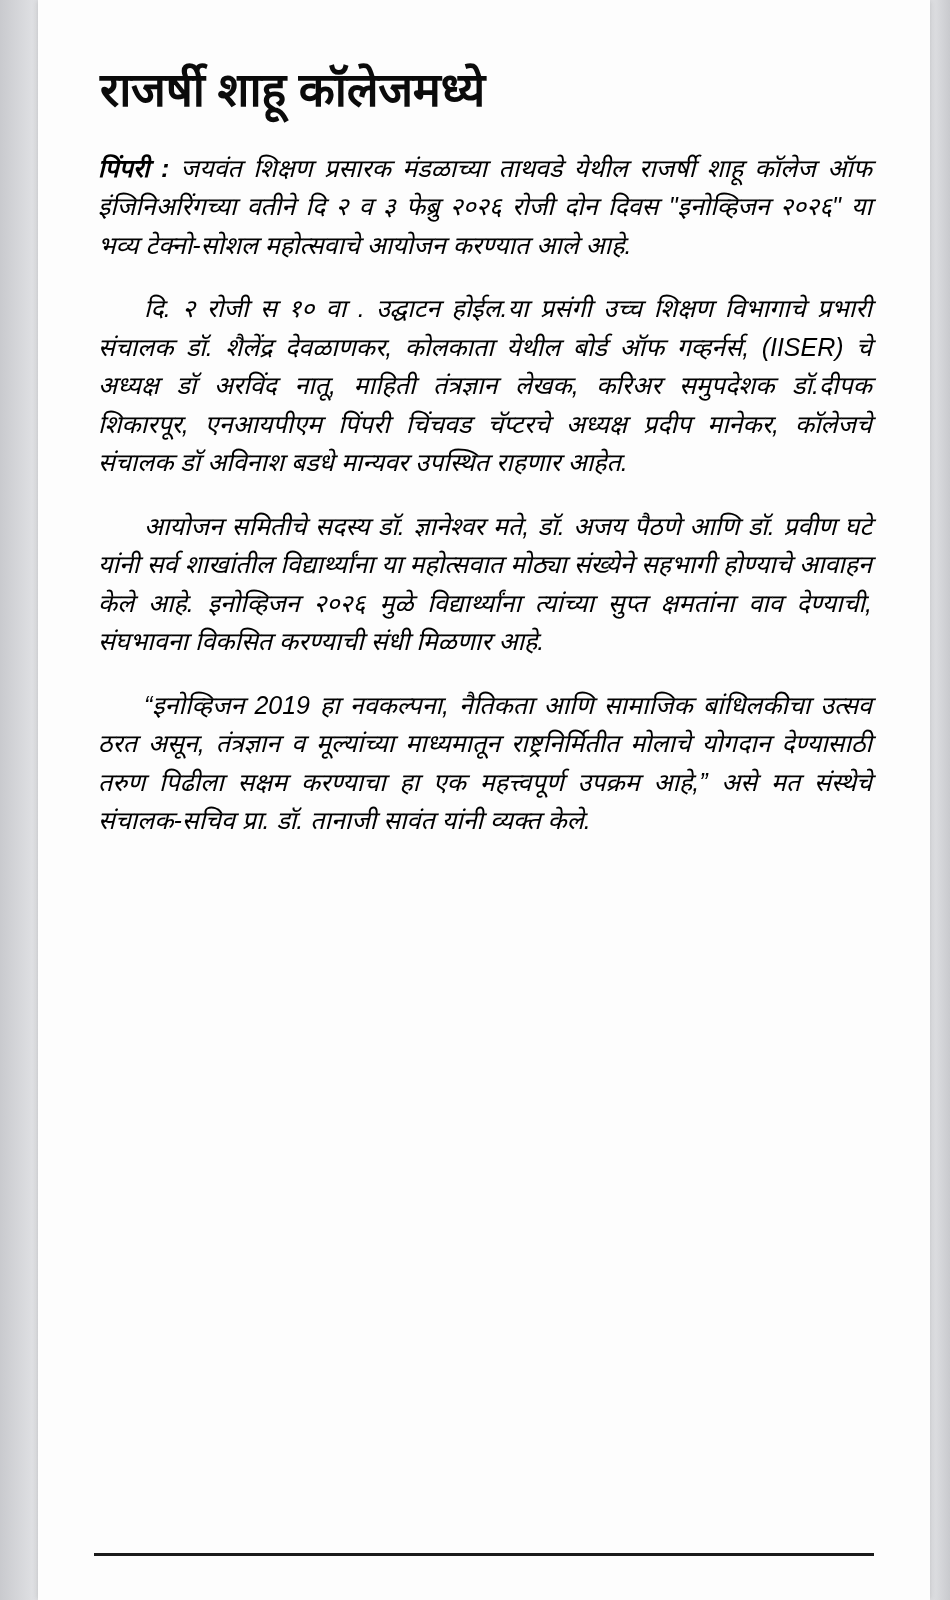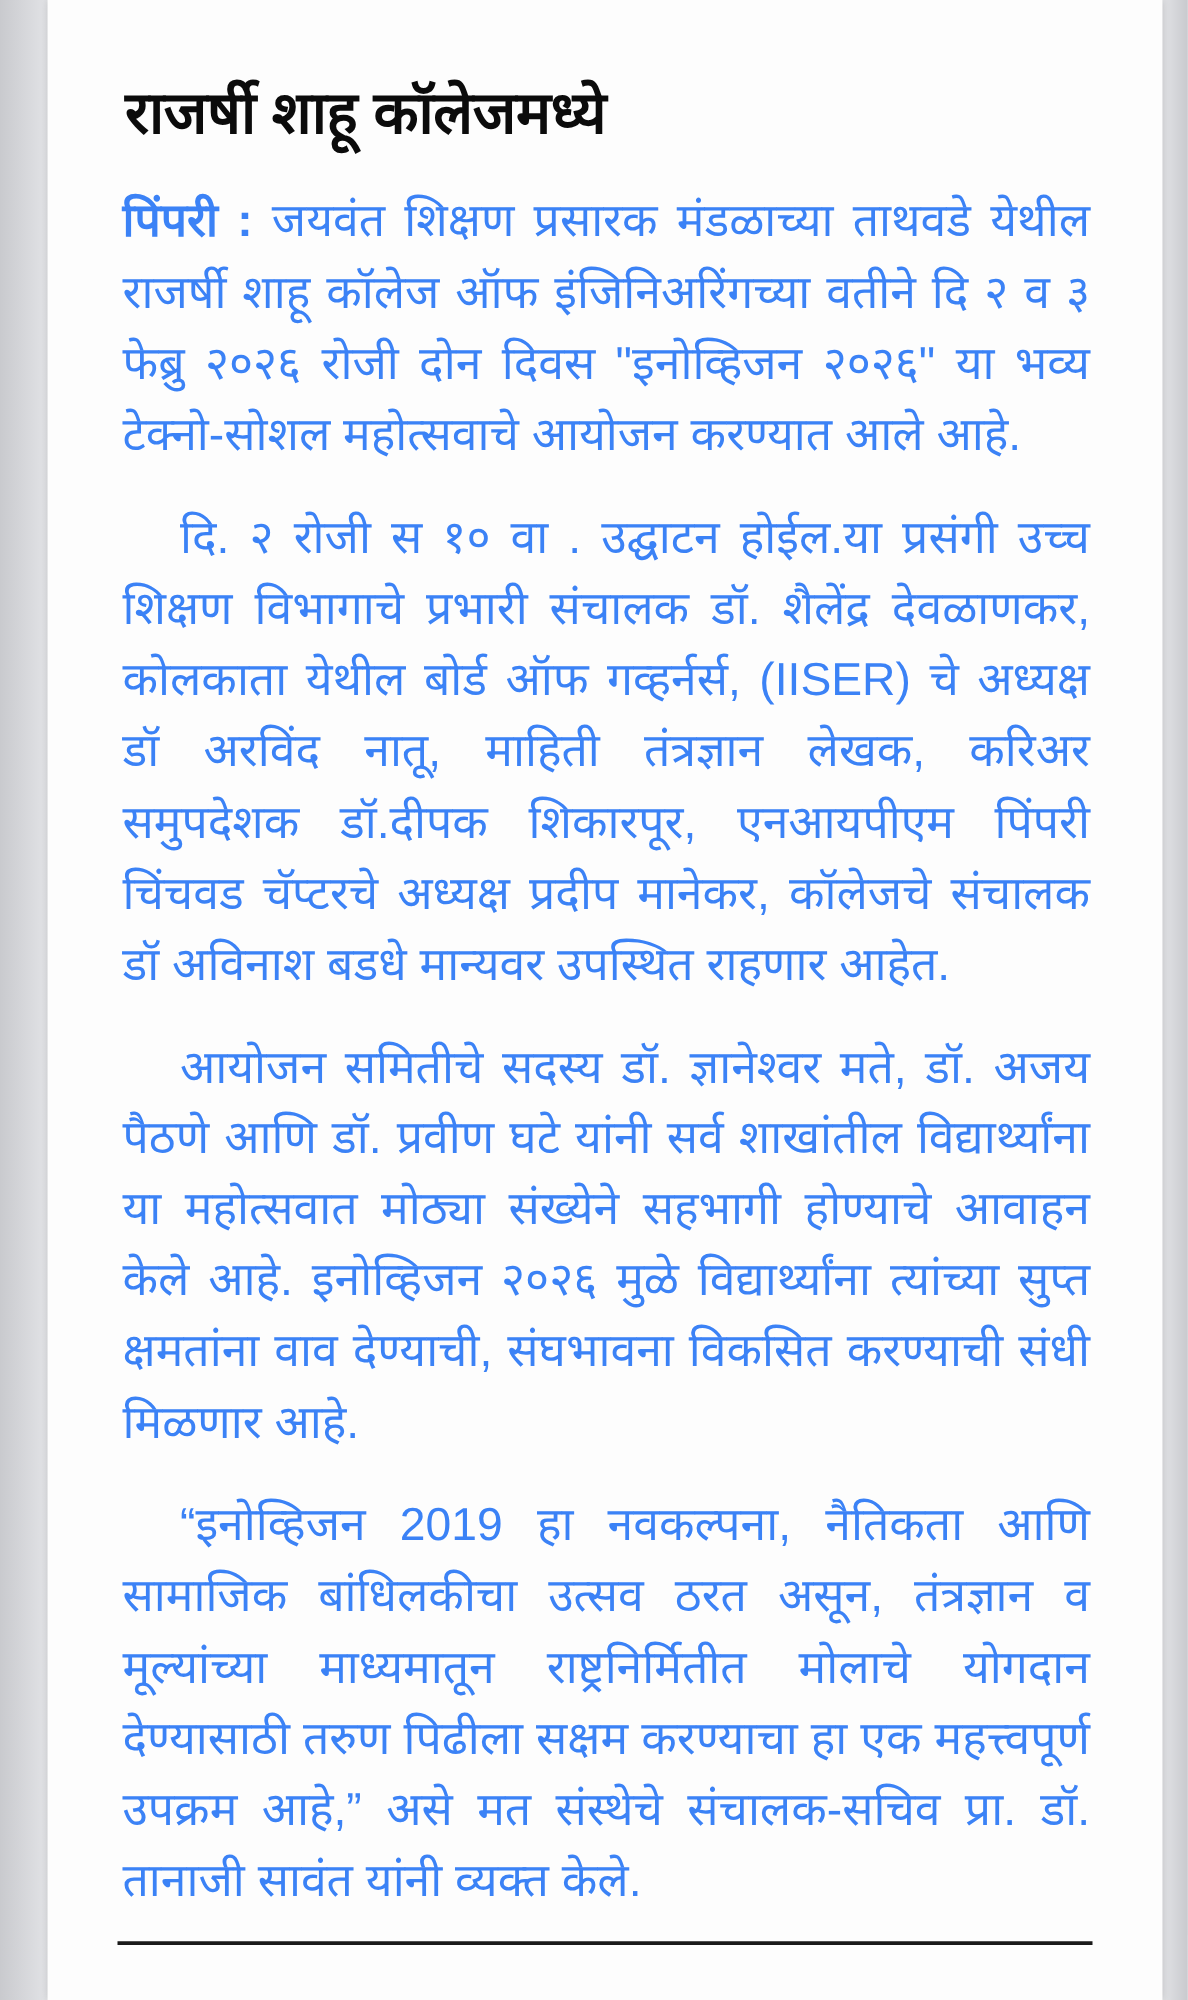--- a/index.html
+++ b/index.html
@@ -44,26 +44,27 @@
   .headline .hl-line {
     display: block;
     white-space: nowrap;
   }
   .article {
     margin-top: 26px;
     padding: 0 2px 0 4px;
   }
   .para {
     font-family: "Liberation Sans", sans-serif;
-    font-size: 37px;
+    font-size: 25px;
     line-height: 1.54;
-    color: #3b82f6;
+    color: #000000;
     text-align: justify;
     text-justify: inter-word;
     margin: 0 0 2px 0;
+    font-style: italic;
   }
   .para.indent {
     text-indent: 46px;
     margin-top: 25px;
   }
   .lead {
     font-weight: bold;
   }
   .rule {
     position: absolute;

